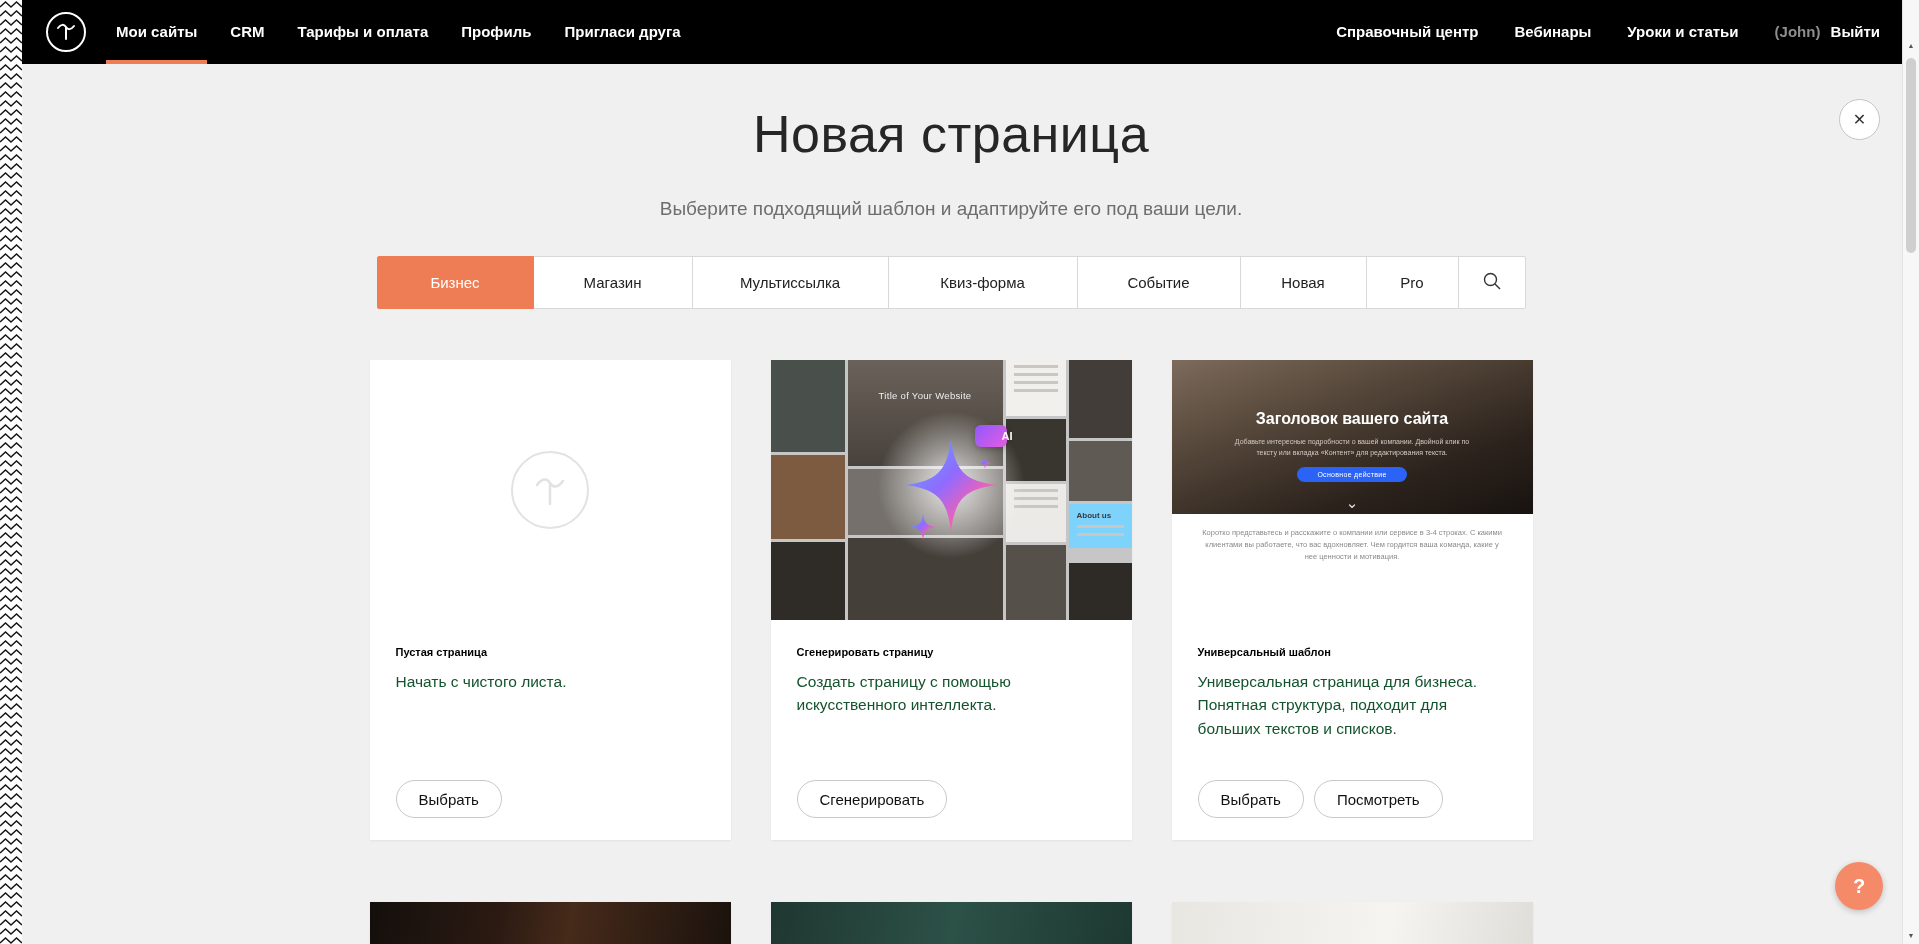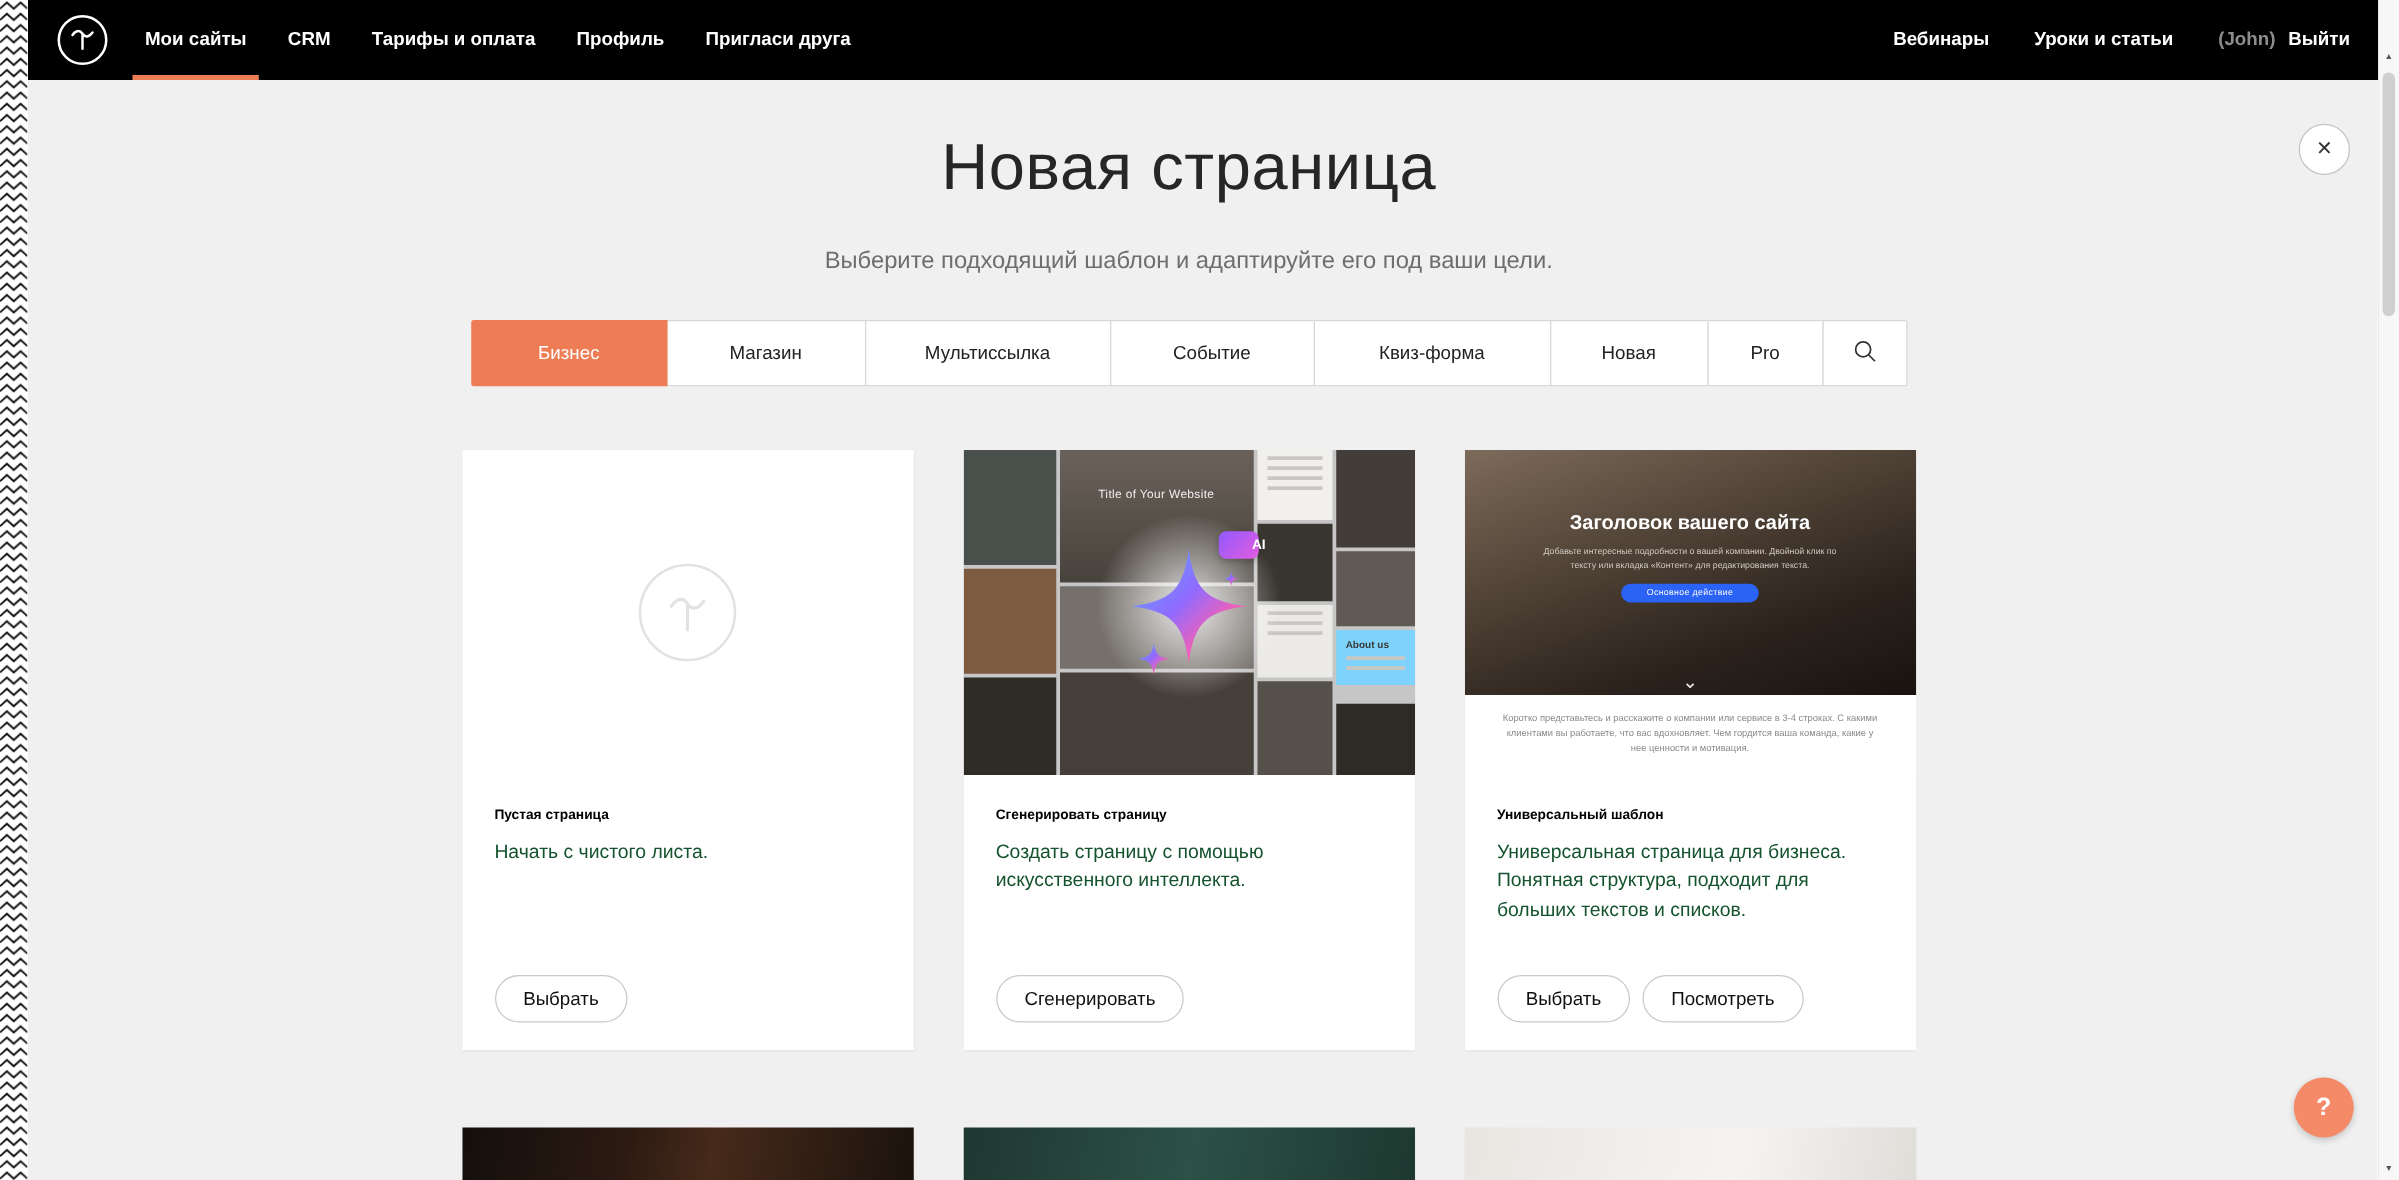--- a/index.html
+++ b/index.html
@@ -72,21 +72,21 @@
     color:#efefef; font-size:9.5px; letter-spacing:0.3px; }
   .glow { position:absolute; left:50%; top:48%; width:160px; height:160px; transform:translate(-50%,-50%);
     background:radial-gradient(circle, rgba(255,255,255,0.85) 0%, rgba(255,255,255,0) 65%); }
   .sparkle-svg { position:absolute; left:50%; top:48%; transform:translate(-50%,-50%); }
   .ai-badge { position:absolute; left:50%; top:48%; transform:translate(24px,-60px);
     width:31px; height:22px; border-radius:6px; background:linear-gradient(135deg,#9059ff,#e45ce0);
     color:#fff; font-size:11px; font-weight:bold; display:flex; align-items:center; justify-content:center;
     box-shadow:0 2px 6px rgba(0,0,0,0.25);padding-left:32px; }
 
   
-  .hero { height:196px; text-align:center; position:relative; color:#fff;
+  .hero { height:154px; text-align:center; position:relative; color:#fff;
     background:linear-gradient(160deg,#7d6b5c 0%, #544639 35%, #2b221c 72%, #181310 100%); }
   .hero-title { padding-top:50px; font-size:16px; font-weight:bold; }
   .hero-text { font-size:7px; line-height:1.6; color:#cfc9c3; width:238px; margin:8px auto 0; }
   .hero-btn { display:inline-block; margin-top:9px; background:#2a63f6; color:#fff; font-size:7px;
     padding:4px 20px; border-radius:9px; letter-spacing:0.3px; }
   .hero-chevron { position:absolute; bottom:2px; left:0; right:0; color:#e8e8e8; font-size:15px; }
   .preview-body { height:70px; background:#fff; padding-top:13px; }
   .preview-body p { width:300px; margin:0 auto; font-size:7.5px; line-height:1.6; color:#8a8a8a; text-align:center; }
 
   
@@ -131,20 +131,21 @@
         <path d="M3,8 C6,4 9,4 11,7 C13,10 16,10 19,6 M11,7 L11,19" fill="none" stroke="#fff" stroke-width="2" stroke-linecap="round"></path>
       </svg>
     </span>
   </button>
   <a class="nav-item active">Мои сайты</a>
   <a class="nav-item">CRM</a>
   <a class="nav-item">Тарифы и оплата</a>
   <a class="nav-item">Профиль</a>
   <a class="nav-item">Пригласи друга</a>
   <div class="nav-right">
+    <a class="nav-item">Справочный центр</a>
     <a class="nav-item">Вебинары</a>
     <a class="nav-item">Уроки и статьи</a>
     <a class="nav-item">
       <span class="user-name">(John)</span>
       <span class="logout-label">Выйти</span>
     </a>
   </div>
 </header>
 
 <main class="main">
@@ -153,22 +154,22 @@
     <span>✕</span>
   </button>
 
   <h1 class="page-title">Новая страница</h1>
   <p class="page-subtitle">Выберите подходящий шаблон и адаптируйте его под ваши цели.</p>
 
   <div class="tabs">
     <div class="tab active" style="width:157px">Бизнес</div>
     <div class="tab" style="width:160px">Магазин</div>
     <div class="tab" style="width:197px">Мультиссылка</div>
+    <div class="tab" style="width:190px">Квиз-форма</div>
     <div class="tab" style="width:164px">Событие</div>
-    <div class="tab" style="width:190px">Квиз-форма</div>
     <div class="tab" style="width:127px">Новая</div>
     <div class="tab" style="width:93px">Pro</div>
     <div class="tab" style="width:68px">
       <span>
         <svg width="20" height="20" viewBox="0 0 20 20">
           <circle cx="8.5" cy="8.5" r="6" fill="none" stroke="#333" stroke-width="1.4"></circle>
           <line x1="13" y1="13" x2="18" y2="18" stroke="#333" stroke-width="1.4"></line>
         </svg>
       </span>
     </div>

